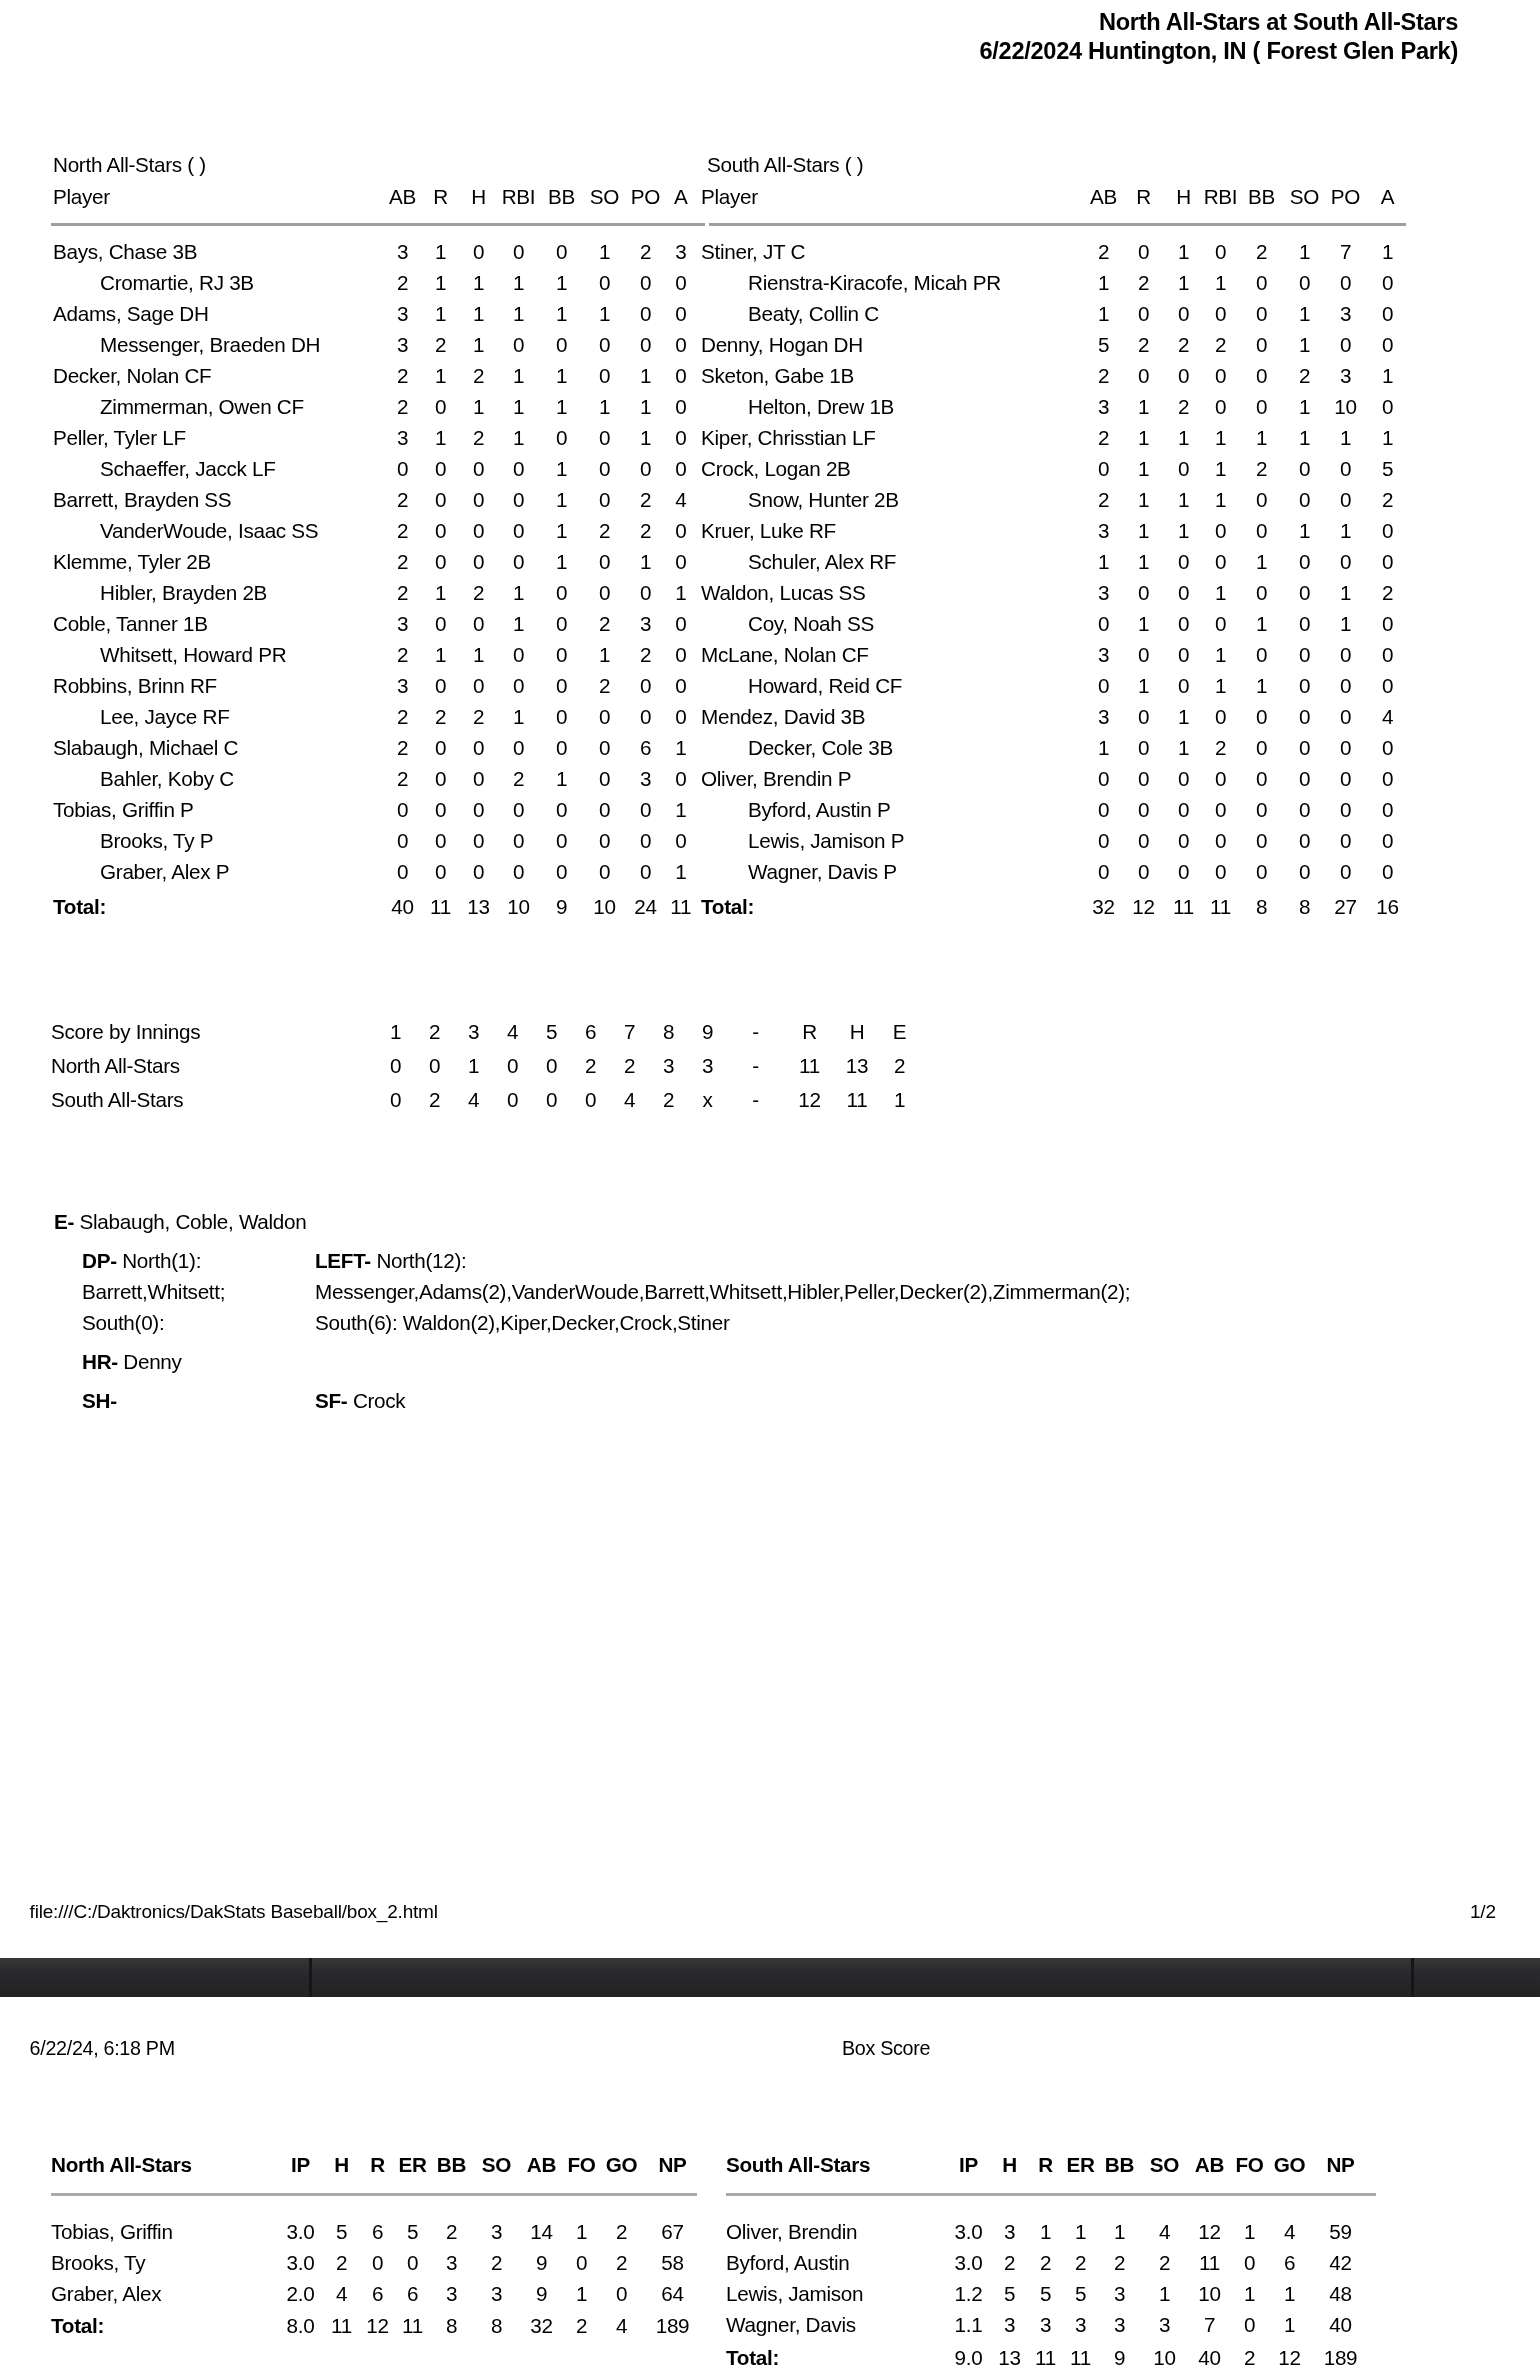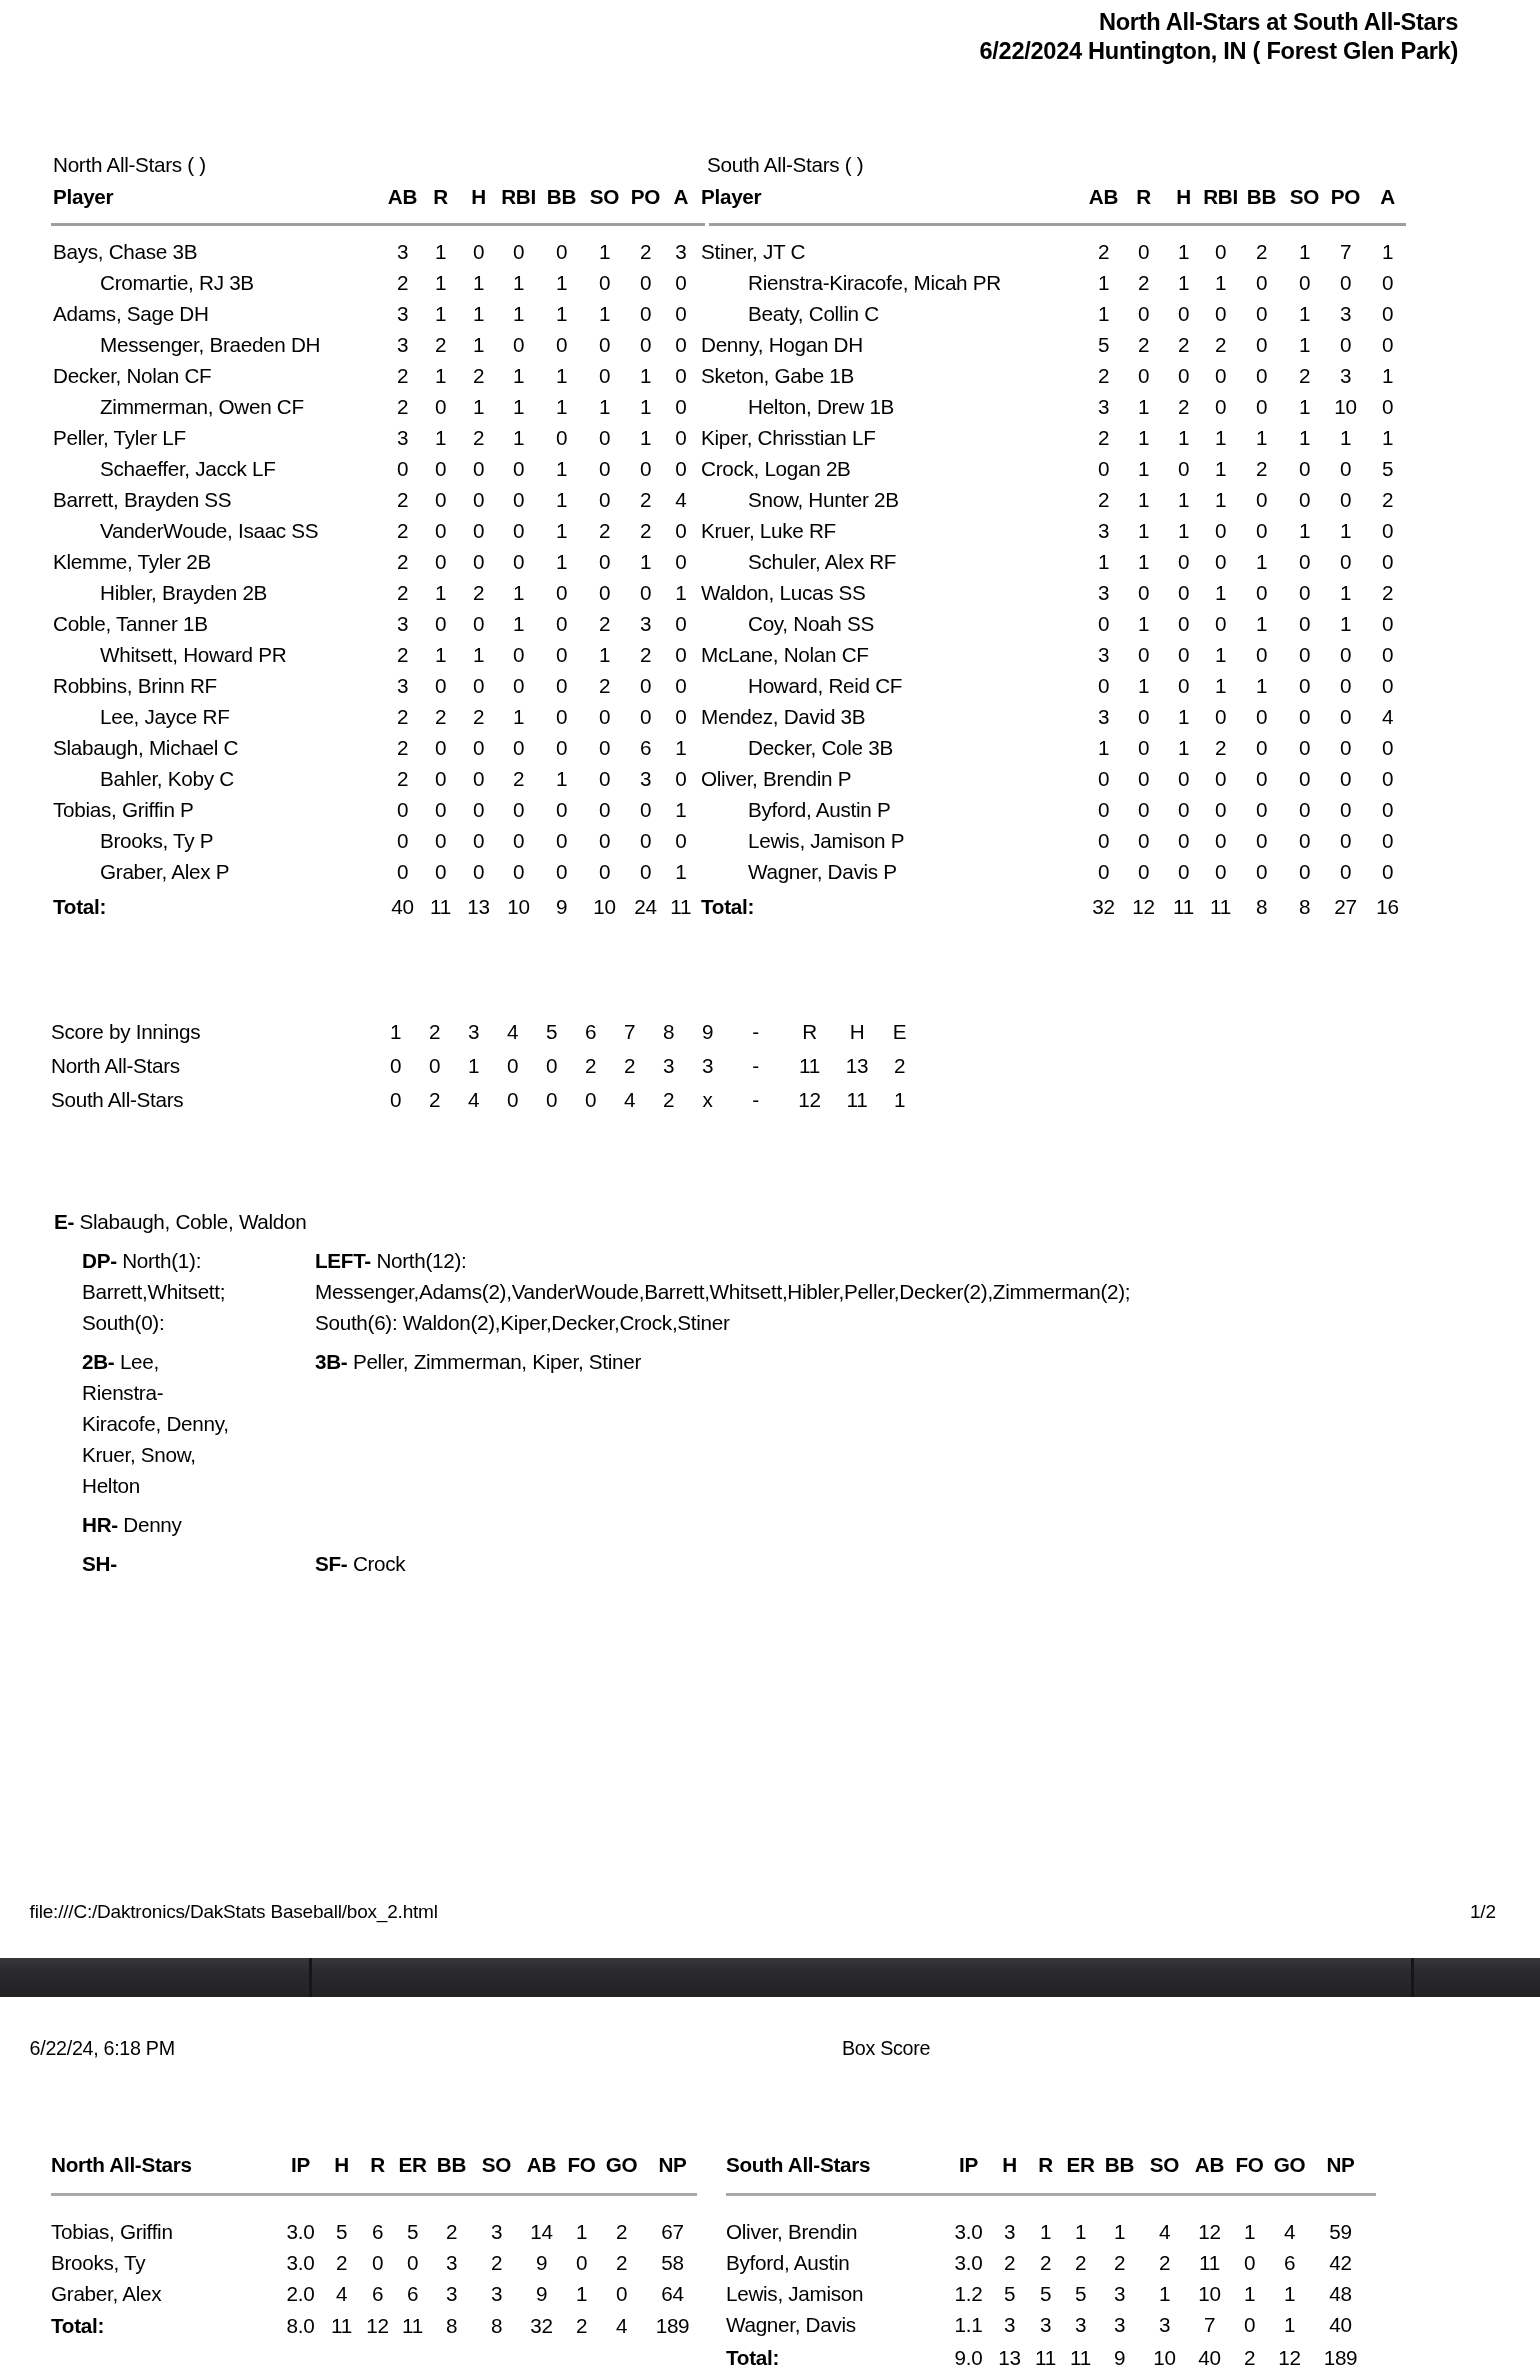--- a/index.html
+++ b/index.html
@@ -7,21 +7,21 @@
        font-family:"Liberation Sans","DejaVu Sans",sans-serif;color:#000;
        font-size:20.7px;letter-spacing:-0.3px;}
   .abs{position:absolute;}
 
   
   .title-block{top:7.9px;left:0;width:1458px;text-align:right;
                font-weight:bold;font-size:23.6px;line-height:29.6px;}
 
   
   .team-label{top:153px;font-size:20.7px;}
-  .bat-head{top:185px;font-weight:bold;}
+  .bat-head{top:185px;font-weight:normal;}
   .grid{display:grid;align-items:center;}
   .bat-n{grid-template-columns:331px 37px 39px 37px 43px 43px 43px 39px 31.5px;width:646px;}
   .bat-s{grid-template-columns:384px 37px 43px 37px 37px 45px 41px 41px 43px;width:711px;}
   .brow{height:31px;}
   .cell{overflow:hidden;white-space:nowrap;}
   .st{text-align:center;}
   .indent{padding-left:47px;}
   .tlabel{font-weight:bold;}
   .rule{height:3px;background:#9e9e9e;}
   .irow{height:34px;display:grid;align-items:center;
@@ -688,32 +688,20 @@
 South(0):</span>
     </div>
     <div class="ncol2">
       <span class="nlabel">LEFT-</span><span class="ntext"> North(12):
 Messenger,Adams(2),VanderWoude,Barrett,Whitsett,Hibler,Peller,Decker(2),Zimmerman(2);
 South(6): Waldon(2),Kiper,Decker,Crock,Stiner</span>
     </div>
   </div>
   <div class="nrow">
     <div class="ncol1">
-      <span class="nlabel">2B-</span><span class="ntext"> Lee,
-Rienstra-
-Kiracofe, Denny,
-Kruer, Snow,
-Helton</span>
-    </div>
-    <div class="ncol2">
-      <span class="nlabel">3B-</span><span class="ntext"> Peller, Zimmerman, Kiper, Stiner</span>
-    </div>
-  </div>
-  <div class="nrow">
-    <div class="ncol1">
       <span class="nlabel">HR-</span><span class="ntext"> Denny</span>
     </div>
   </div>
   <div class="nrow">
     <div class="ncol1">
       <span class="nlabel">SH-</span><span class="ntext"></span>
     </div>
     <div class="ncol2">
       <span class="nlabel">SF-</span><span class="ntext"> Crock</span>
     </div>

